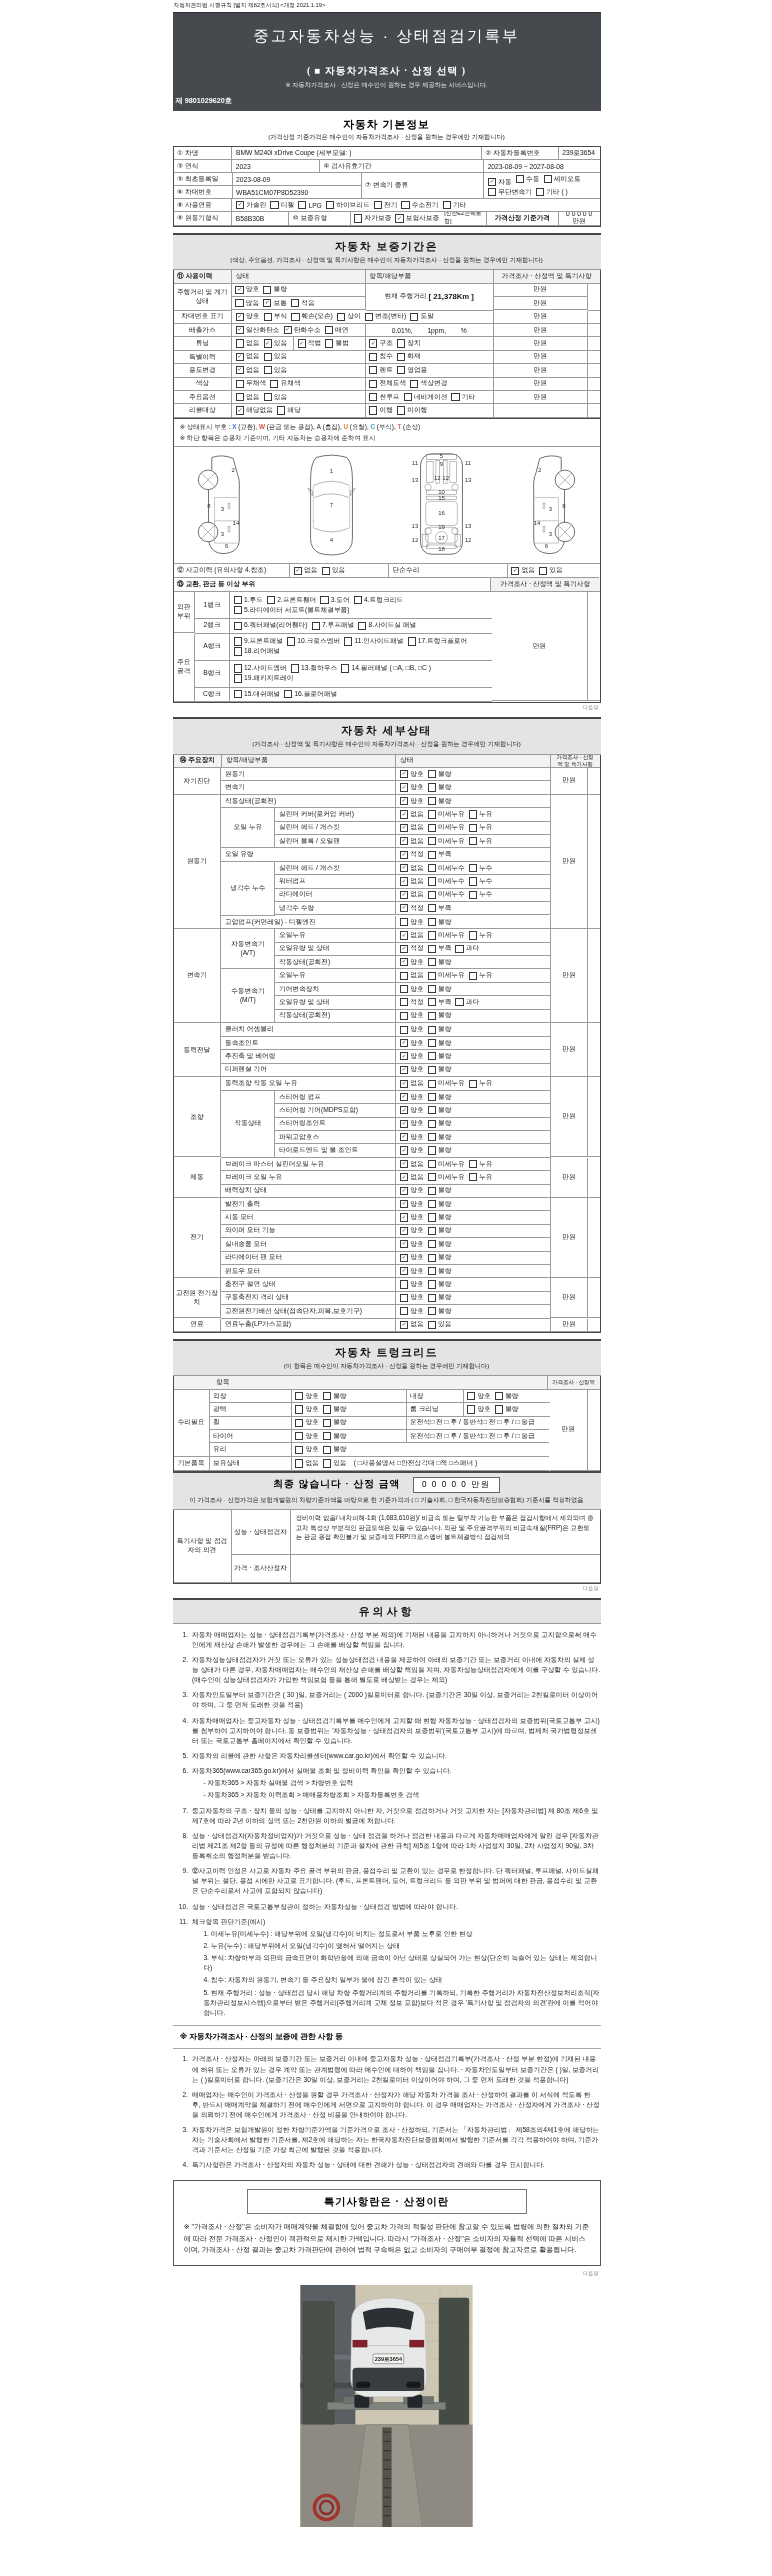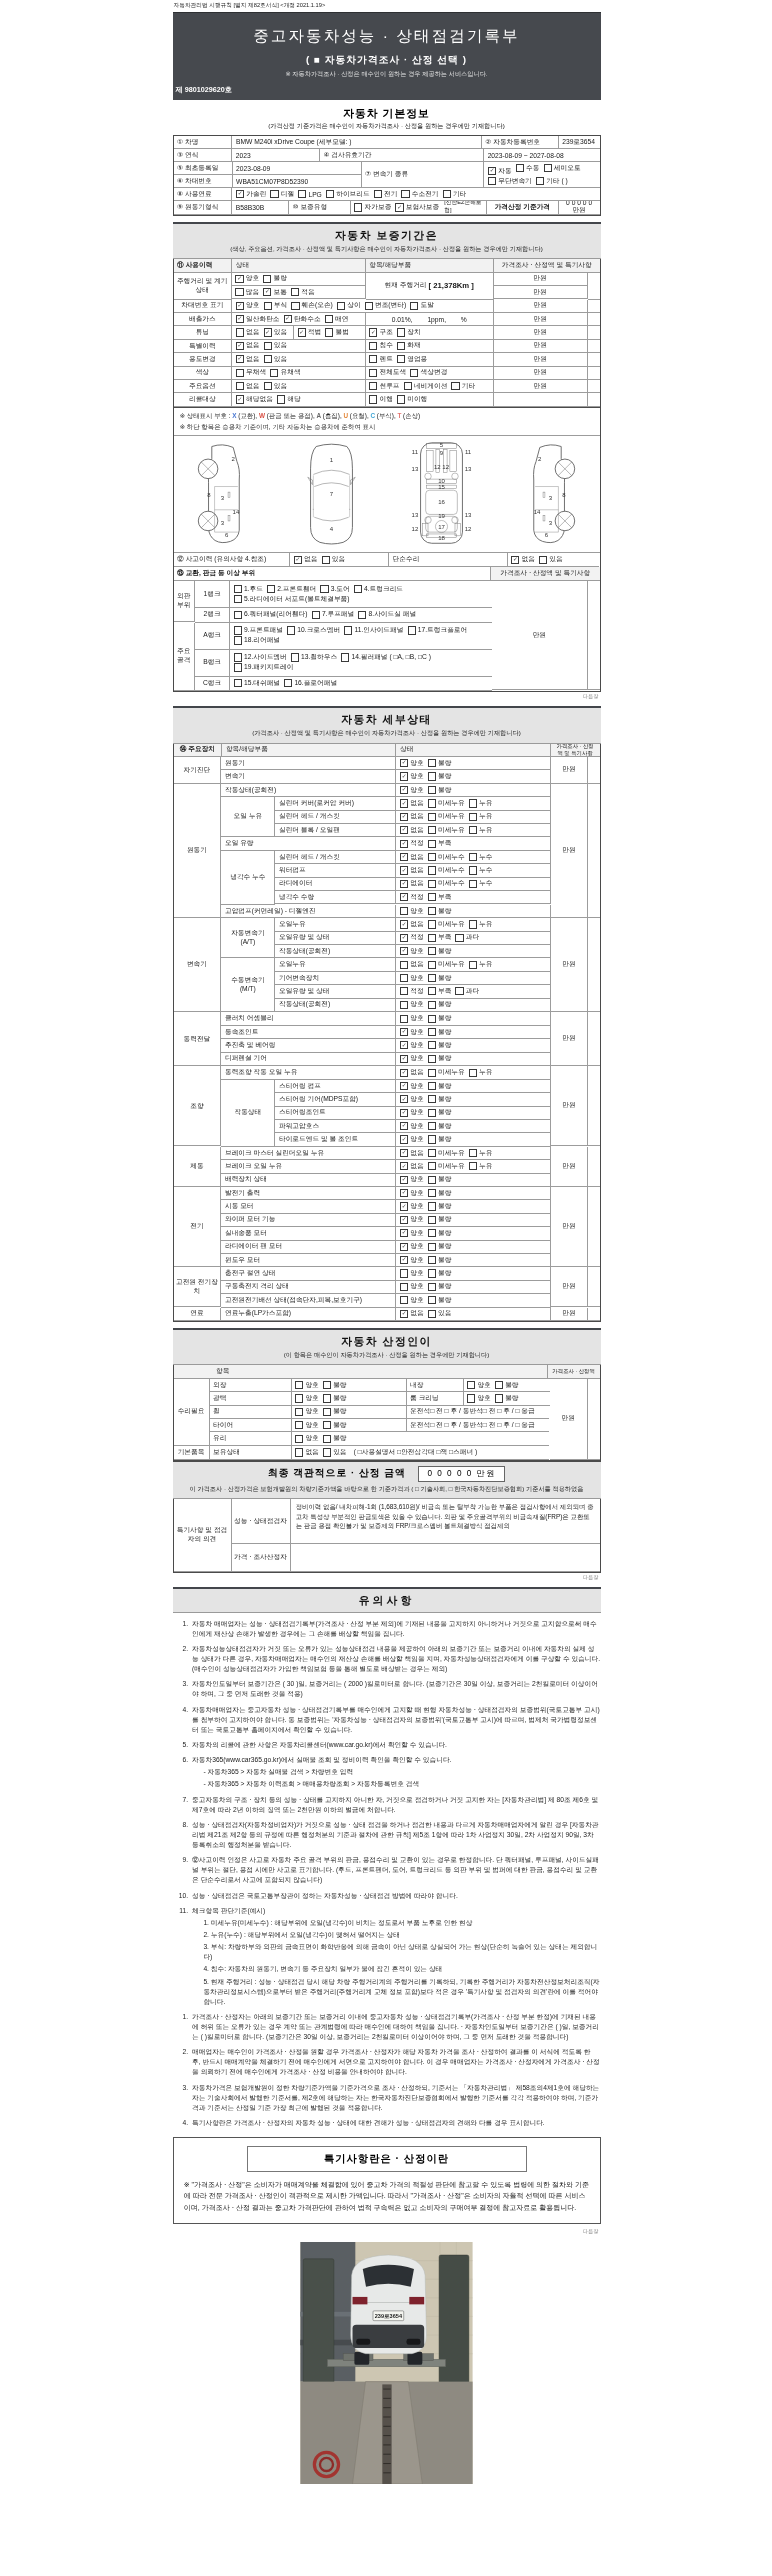--- a/index.html
+++ b/index.html
@@ -1,21 +1,21 @@
 <!DOCTYPE html>
 <html style="font-size:8.2px"><head>
 <meta charset="utf-8">
 <style>
   html,body{margin:0;padding:0;background:#fff;font-family:"Liberation Sans","DejaVu Sans",sans-serif;}
   .canvas{position:relative;width:773px;height:2576px;background:#fff;overflow:hidden;}
   .col{width:428px;margin:0 auto;}
   .formref{font-size:5.7px;color:#222;padding:1.5px 0 2.1px 1px;}
   .hdrband{background:#46494e;color:#fff;text-align:center;padding:13.4px 0 5.2px;border-top:1px solid #2e3033;}
   .hdr-title{font-size:15.5px;font-weight:normal;letter-spacing:2.1px;}
-  .hdr-sub{font-size:9.8px;font-weight:bold;margin-top:7px;letter-spacing:1px;}
+  .hdr-sub{font-size:9.8px;font-weight:bold;margin-top:18px;letter-spacing:1px;font-family:Liberation Serif, serif;}
   .hdr-note{font-size:6.2px;color:#e3e3e3;margin-top:3.1px;}
   .hdr-docno{font-size:7.2px;font-weight:bold;text-align:left;padding:6.2px 0 0 3.1px;}
   .wtitle{font-size:10.8px;font-weight:bold;text-align:center;margin:6.7px 0 1px;letter-spacing:1px;}
   .wnote{font-size:6.2px;text-align:center;margin-bottom:4.1px;color:#111;}
   .band{border-top:2.1px solid #43464b;border-bottom:0.5px solid #9a9a9a;background:#e4e4e4;text-align:center;padding:5.2px 0 4.1px;margin-top:6.2px;}
   .band .bt{font-size:10.8px;font-weight:bold;letter-spacing:1.5px;color:#111;}
   .band .bn{font-size:6.2px;margin-top:2.1px;color:#222;}
   .tblo{border:1px solid #4a4a4a;width:428px;box-sizing:border-box;background:#fff;}
   .r{display:flex;}
   .c{box-sizing:border-box;border-right:0.5px solid #9c9c9c;border-bottom:0.5px solid #9c9c9c;display:flex;align-items:center;padding:0 3.6px;font-size:6.7px;color:#161616;overflow:hidden;background:#fff;}
@@ -1377,21 +1377,21 @@
                 </span>
               </div>
             </div>
           </div>
           <div class="c ctr" style="width:37px;height:13.4px">만원</div>
           <div class="c last" style="width:12px;height:13.4px"></div>
         </div>
       </div>
 
     <div class="band">
-      <div class="bt">자동차 산정인이</div>
+      <div class="bt">자동차 트렁크리드</div>
       <div class="bn">(이 항목은 매수인이 자동차가격조사 · 산정을 원하는 경우에만 기재합니다)</div>
     </div>
     <div id="other-table" class="tblo" style="border-top:none">
         <div class="r">
           <div class="c hc" style="width:376px;height:13.4px">
             <span style="padding-left:39px">항목</span>
           </div>
           <div class="c hc last ctr" style="width:52px;height:13.4px">
             <span style="font-size:5.4px">가격조사 · 산정액</span>
           </div>
@@ -1508,21 +1508,21 @@
               </div>
             </div>
           </div>
           <div class="c ctr" style="width:40px;height:81px">만원</div>
           <div class="c last" style="width:12px;height:81px"></div>
         </div>
       </div>
 
     <div class="finalband">
       <div class="finalrow">
-        <span class="finallabel">최종 객관적으로 · 산정 금액</span>
+        <span class="finallabel">최종 않습니다 · 산정 금액</span>
         <span class="finalamount">0 0 0 0 0 만원</span>
       </div>
       <div class="finalnote">이 가격조사 · 산정가격은 보험개발원의 차량기준가액을 바탕으로 한 기준가격과 ( □ 기술사회, □ 한국자동차진단보증협회) 기준서를 적용하였음</div>
     </div>
     <div id="opinion-table" class="tblo" style="border-top:none">
         <div class="r">
           <div class="c vlab" style="width:59px;height:73px">특기사항 및 점검자의 의견</div>
           <div style="width:368px">
             <div class="r">
               <div class="c vlab" style="width:59px;height:45px">성능 · 상태점검자</div>
@@ -1579,20 +1579,21 @@
         </div>
         <div class="nitem">
           <span class="nnum">10.</span>
           <span class="nbody">성능 · 상태점검은 국토교통부장관이 정하는 자동차성능 · 상태점검 방법에 따라야 합니다.</span>
         </div>
         <div class="nitem">
           <span class="nnum">11.</span>
           <span class="nbody">체크항목 판단기준(예시)<div class="nsub">1.  미세누유(미세누수) : 해당부위에 오일(냉각수)이 비치는 정도로서 부품 노후로 인한 현상</div><div class="nsub">2.  누유(누수) : 해당부위에서 오일(냉각수)이 맺혀서 떨어지는 상태</div><div class="nsub">3.  부식: 차량하부와 외판의 금속표면이 화학반응에 의해 금속이 아닌 상태로 상실되어 가는 현상(단순히 녹슬어 있는 상태는 제외합니다)</div><div class="nsub">4.  침수: 자동차의 원동기, 변속기 등 주요장치 일부가 물에 잠긴 흔적이 있는 상태</div><div class="nsub">5.  현재 주행거리 : 성능 · 상태점검 당시 해당 차량 주행거리계의 주행거리를 기록하되, 기록한 주행거리가 자동차전산정보처리조직(자동차관리정보시스템)으로부터 받은 주행거리(주행거리계 교체 정보 포함)보다 적은 경우 '특기사항 및 점검자의 의견'란에 이를 적어야 합니다.</div></span>
         </div>
       </div>
+    <div class="nsec-title">※ 자동차가격조사 · 산정의 보증에 관한 사항 등</div>
     <div id="notices-sec2">
         <div class="nitem">
           <span class="nnum">1.</span>
           <span class="nbody">가격조사 · 산정자는 아래의 보증기간 또는 보증거리 이내에 중고자동차 성능 · 상태점검기록부(가격조사 · 산정 부분 한정)에 기재된 내용에 허위 또는 오류가 있는 경우 계약 또는 관계법령에 따라 매수인에 대하여 책임을 집니다.  · 자동차인도일부터 보증기간은 (      )일, 보증거리는 (      )킬로미터로 합니다. (보증기간은 30일 이상, 보증거리는 2천킬로미터 이상이어야 하며, 그 중 먼저 도래한 것을 적용합니다)</span>
         </div>
         <div class="nitem">
           <span class="nnum">2.</span>
           <span class="nbody">매매업자는 매수인이 가격조사 · 산정을 원할 경우 가격조사 · 산정자가 해당 자동차 가격을 조사 · 산정하여 결과를 이 서식에 적도록 한 후, 반드시 매매계약을 체결하기 전에 매수인에게 서면으로 고지하여야 합니다. 이 경우 매매업자는 가격조사 · 산정자에게 가격조사 · 산정을 의뢰하기 전에 매수인에게 가격조사 · 산정 비용을 안내하여야 합니다.</span>
         </div>
         <div class="nitem">

